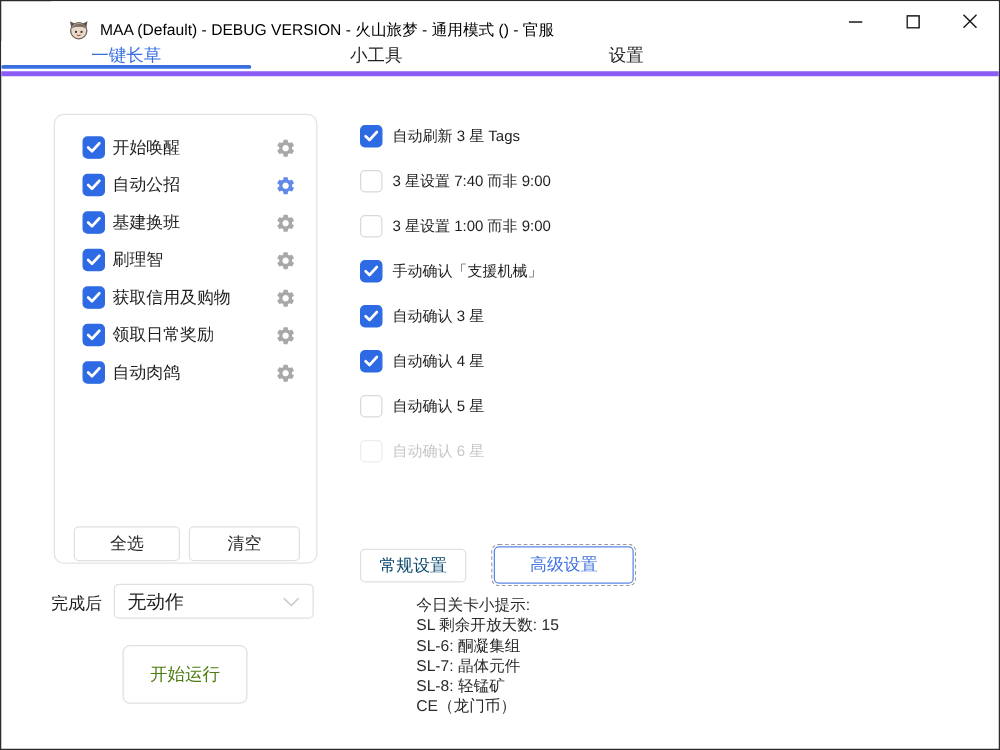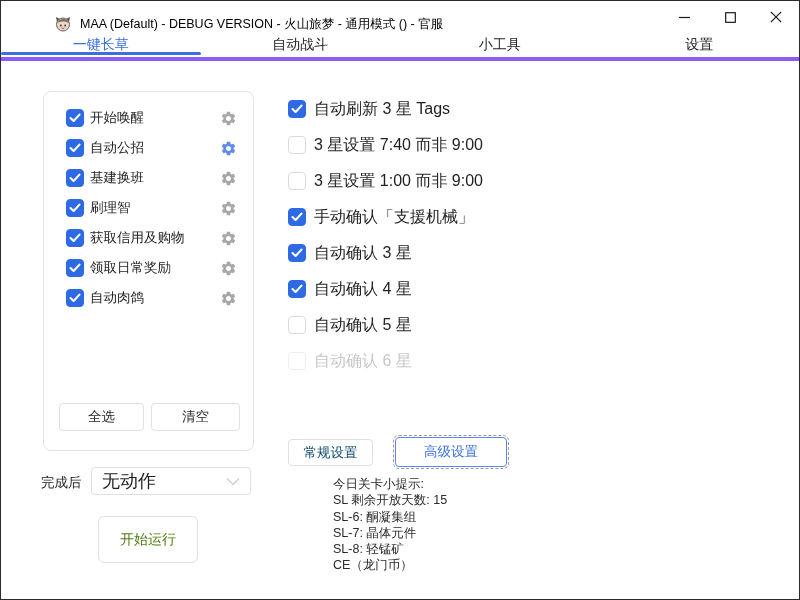--- a/index.html
+++ b/index.html
@@ -61,49 +61,49 @@
     width:18px; height:18px; border:1px solid #d9d9d9; border-radius:4px;
     background:#fff; display:flex; align-items:center; justify-content:center;
     flex:0 0 auto;
   }
   .cb svg { display:none; }
   .cb.checked { background:#2d6ae3; border-color:#2d6ae3; }
   .cb.checked svg { display:block; }
   .cb.disabled { border-color:#ededed; }
 
   .panel-btn {
-    position:absolute; bottom:19px; height:28px; background:#fff;
+    position:absolute; bottom:1px; height:28px; background:#fff;
     border:1px solid #e0e0e0; border-radius:4px; font-size:13.5px; color:#2a2a2a;
     display:flex; align-items:center; justify-content:center;
     font-family:inherit;
   }
   .btn-select-all { left:15px; width:85px; }
   .btn-clear { right:13px; width:89px; }
 
   
   .after-label { position:absolute; left:40px; top:473px; font-size:13.5px; color:#1f1f1f; }
   .after-select {
     position:absolute; left:90px; top:466px; width:160px; height:28px;
     border:1px solid #e0e0e0; border-radius:4px; background:#fff;
-    display:flex; align-items:center; padding:0 10px; font-size:18px; color:#1f1f1f;
+    display:flex; align-items:center; padding:0 10px; font-size:15px; color:#1f1f1f;
   }
   .after-select .chevron { margin-left:auto; color:#cfcfcf; }
   .after-select .chevron svg { display:block; }
 
   .start-btn {
     position:absolute; left:97px; top:515px; width:100px; height:47px;
     background:#fff; border:1px solid #e0e0e0; border-radius:6px;
     font-size:14px; color:#4d7c0f; font-family:inherit;
     display:flex; align-items:center; justify-content:center;
   }
 
   
   .opt-col { position:absolute; left:287px; top:99px; }
   .opt-row { display:flex; align-items:center; height:18px; margin-bottom:18px; }
-  .opt-label { margin-left:8px; font-size:16px; color:#1f1f1f; white-space:nowrap; }
+  .opt-label { margin-left:8px; font-size:12px; color:#1f1f1f; white-space:nowrap; }
   .opt-row.disabled .opt-label { color:#c7c7c7; }
 
   .settings-btn {
     position:absolute; background:#fff; border:1px solid #e0e0e0; border-radius:4px;
     font-size:13.5px; color:#0c4a6e; font-family:inherit;
     display:flex; align-items:center; justify-content:center;
   }
   .btn-general { left:287px; top:438px; width:85px; height:27px; }
   .btn-advanced {
     left:394px; top:436px; width:112px; height:30px;
@@ -149,24 +149,20 @@
       </div>
     </div>
   </div>
 
   <div class="tabbar">
       <div class="tab active">
     <span class="tab-text">一键长草</span>
     <span class="tab-underline"></span>
   </div>
       <div class="tab">
-    <span class="tab-text">自动战斗</span>
-
-  </div>
-      <div class="tab">
     <span class="tab-text">小工具</span>
 
   </div>
       <div class="tab">
     <span class="tab-text">设置</span>
 
   </div>
     </div>
 
   <div class="task-panel">

